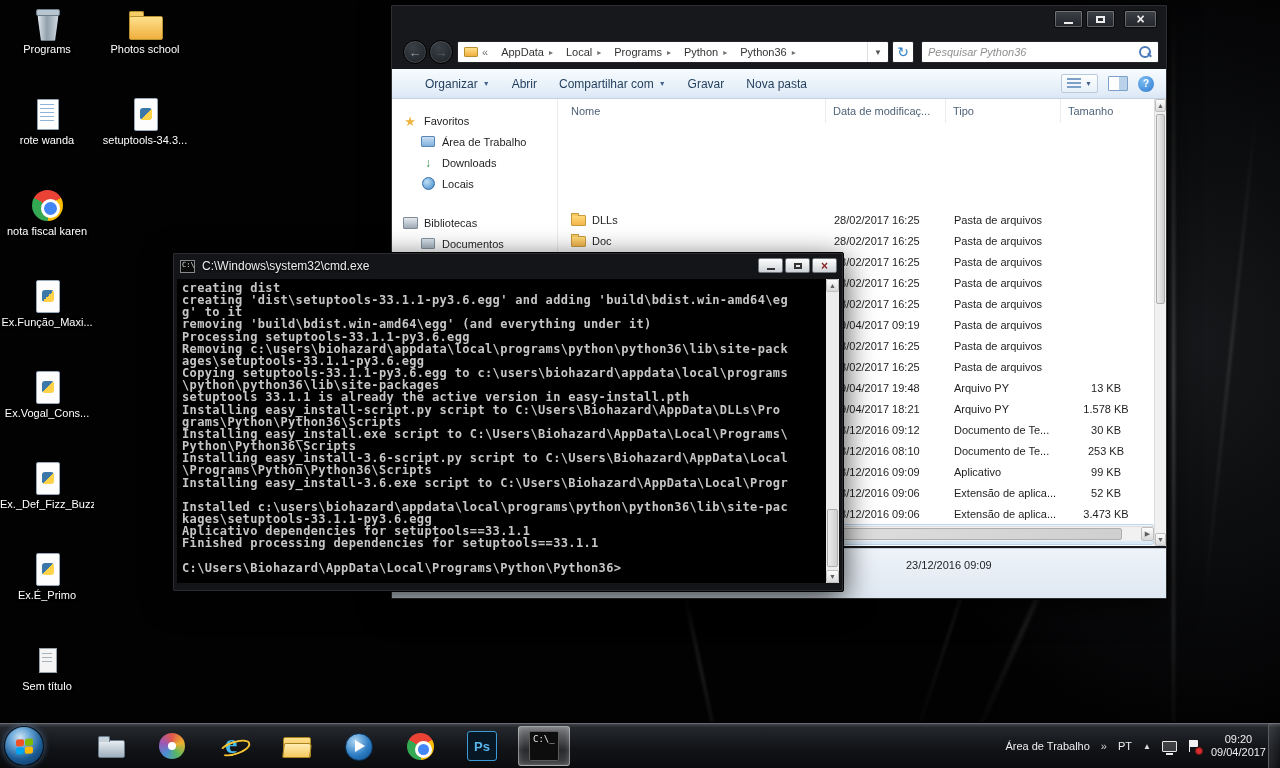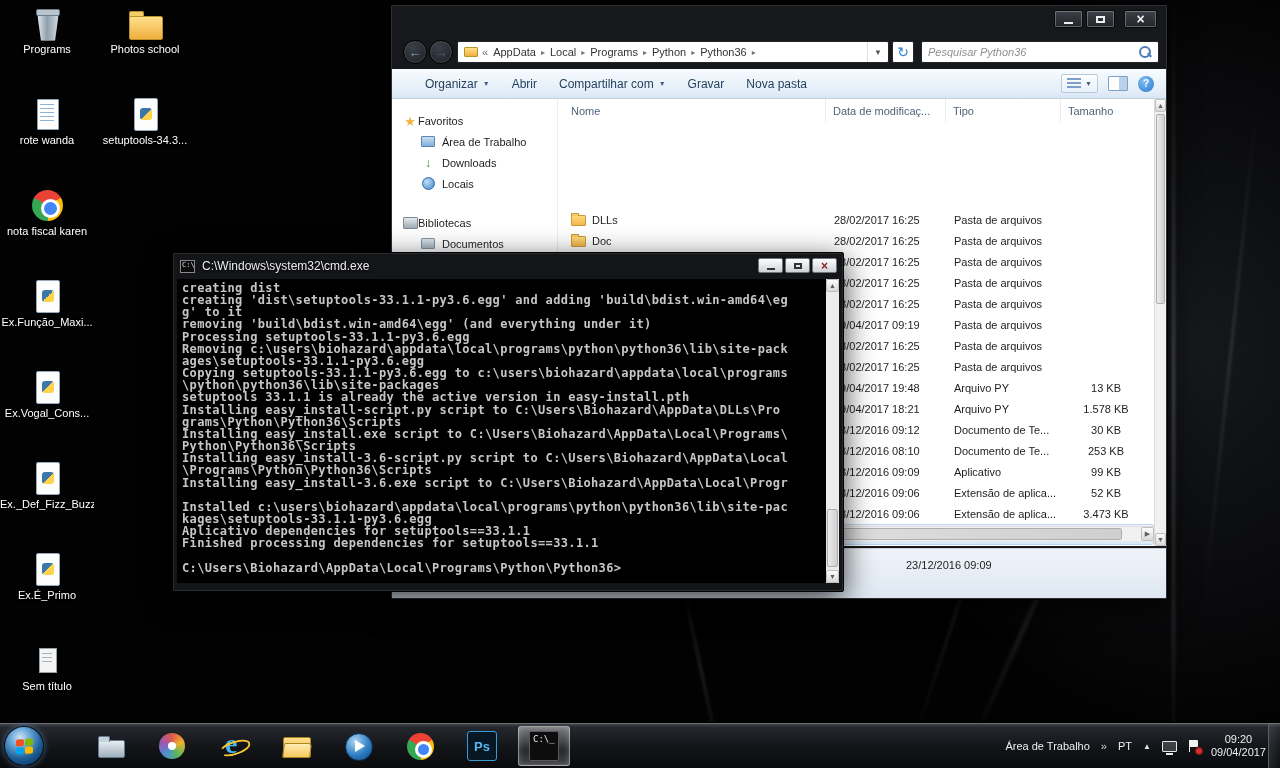--- a/index.html
+++ b/index.html
@@ -45,21 +45,21 @@
   .cap-btn.close{width:33px;margin-left:6px;color:#f0f0f0;font-size:14px;font-weight:bold;line-height:1;}
   .glyph-min{width:9px;border-bottom:2px solid #eee;margin-top:7px;}
   .glyph-max{width:9px;height:7px;border:2px solid #eee;}
 
   #navbar{position:absolute;left:0;top:30px;right:0;height:34px;}
   .nav-circle{position:absolute;top:5px;width:24px;height:24px;border-radius:50%;background:radial-gradient(circle at 40% 30%,#3a4047,#1c2025);
     border:1px solid #000;box-shadow:inset 0 0 0 1px rgba(255,255,255,.12);display:flex;align-items:center;justify-content:center;
     font-size:13px;cursor:pointer;}
   #addressbar{position:absolute;left:66px;top:6px;width:432px;height:22px;background:#fff;border:1px solid #23262a;border-radius:2px;
     display:flex;align-items:center;font-size:11px;color:#333;overflow:hidden;cursor:pointer;}
-  .crumb{padding:0 5px;white-space:nowrap;cursor:pointer;}
+  .crumb{padding:0 5px;white-space:nowrap;cursor:pointer;margin-left:8px;}
   .crumb-sep{color:#707070;font-size:8px;}
   .addr-caret{margin-left:auto;padding:0 6px;color:#555;font-size:8px;border-left:1px solid #e0e0e0;align-self:stretch;display:flex;align-items:center;cursor:pointer;}
   .mini-folder{width:14px;height:10px;background:linear-gradient(#ffe08a,#efaf3f);border:1px solid #b8912f;border-radius:1px;margin:0 4px 0 6px;flex:none;}
   #refresh-btn{position:absolute;left:501px;top:6px;width:22px;height:22px;background:#fff;border:1px solid #23262a;border-radius:2px;
     color:#2f82c9;font-size:14px;line-height:20px;text-align:center;cursor:pointer;}
   #searchbox{position:absolute;left:530px;top:6px;width:238px;height:22px;background:#fff;border:1px solid #23262a;border-radius:2px;
     display:flex;align-items:center;}
   #searchbox input{flex:1;border:none;outline:none;font-size:11px;padding:0 6px;font-family:"Liberation Sans",sans-serif;background:transparent;}
   #searchbox input::placeholder{color:#8f8f8f;font-style:italic;}
   .mag-icon{width:14px;height:14px;position:relative;margin-right:6px;flex:none;cursor:pointer;}
@@ -72,21 +72,21 @@
   .tb-item{padding:4px 11px;border-radius:2px;display:flex;align-items:center;gap:5px;cursor:pointer;white-space:nowrap;}
   .tb-caret{font-size:7px;color:#41638a;}
   .tb-right{position:absolute;right:12px;top:5px;display:flex;align-items:center;gap:10px;}
   .views-btn{display:flex;align-items:center;gap:4px;padding:3px 5px;border:1px solid #b9cadc;border-radius:2px;background:linear-gradient(#fdfefe,#e8f0f8);cursor:pointer;}
   .views-glyph{width:14px;height:11px;background:repeating-linear-gradient(180deg,#7ca0c8 0 2px,transparent 2px 4px);}
   .preview-btn{width:20px;height:15px;border:1px solid #7ca0c8;background:linear-gradient(90deg,#fff 55%,#b9d2ea 55%);border-radius:1px;cursor:pointer;}
   .help-btn{width:16px;height:16px;border-radius:50%;background:radial-gradient(circle at 35% 30%,#7cbcf2,#2d7ad1);color:#fff;
     font-size:10px;font-weight:bold;text-align:center;line-height:16px;cursor:pointer;}
 
   #sidebar{position:absolute;left:1px;top:94px;width:166px;bottom:53px;background:#fff;padding-top:12px;font-size:11px;color:#1e1e1e;border-right:1px solid #ececec;}
-  .sb-group{display:flex;align-items:center;gap:0;padding:2px 0 2px 10px;height:20px;cursor:pointer;}
+  .sb-group{display:flex;align-items:center;gap:6px;padding:2px 0 2px 10px;height:20px;cursor:pointer;}
   .sb-item{display:flex;align-items:center;gap:6px;padding-left:28px;height:21px;cursor:pointer;}
   .sb-gap{height:19px;}
   .si{width:16px;height:14px;display:inline-flex;align-items:center;justify-content:center;flex:none;}
   .si.star::before{content:"★";color:#edb33c;font-size:13px;line-height:13px;}
   .si.desktop::before{content:"";width:12px;height:9px;border:1px solid #5b86b4;background:linear-gradient(#c8def2,#7fb0dd);border-radius:1px;}
   .si.downloads::before{content:"↓";color:#2f8f46;font-weight:bold;font-size:12px;}
   .si.recent::before{content:"";width:11px;height:11px;border-radius:50%;background:radial-gradient(circle at 35% 35%,#bfe0f7,#3f86c7);border:1px solid #2f6ea8;}
   .si.library::before{content:"";width:13px;height:10px;background:linear-gradient(#e4e9ee,#9fabb8);border:1px solid #7e8a96;border-radius:1px;}
   .si.documents::before,.si.images::before{content:"";width:12px;height:9px;background:linear-gradient(#dbe4ec,#aab8c5);border:1px solid #8593a0;border-radius:1px;}
 

